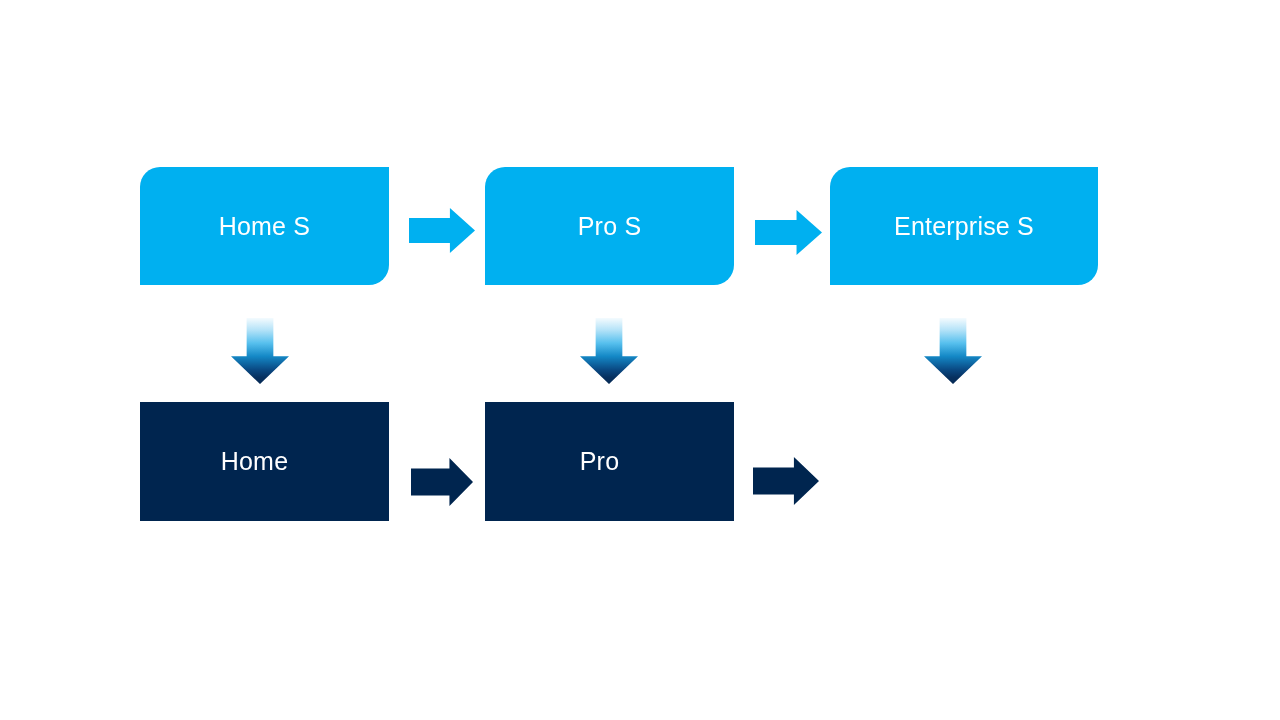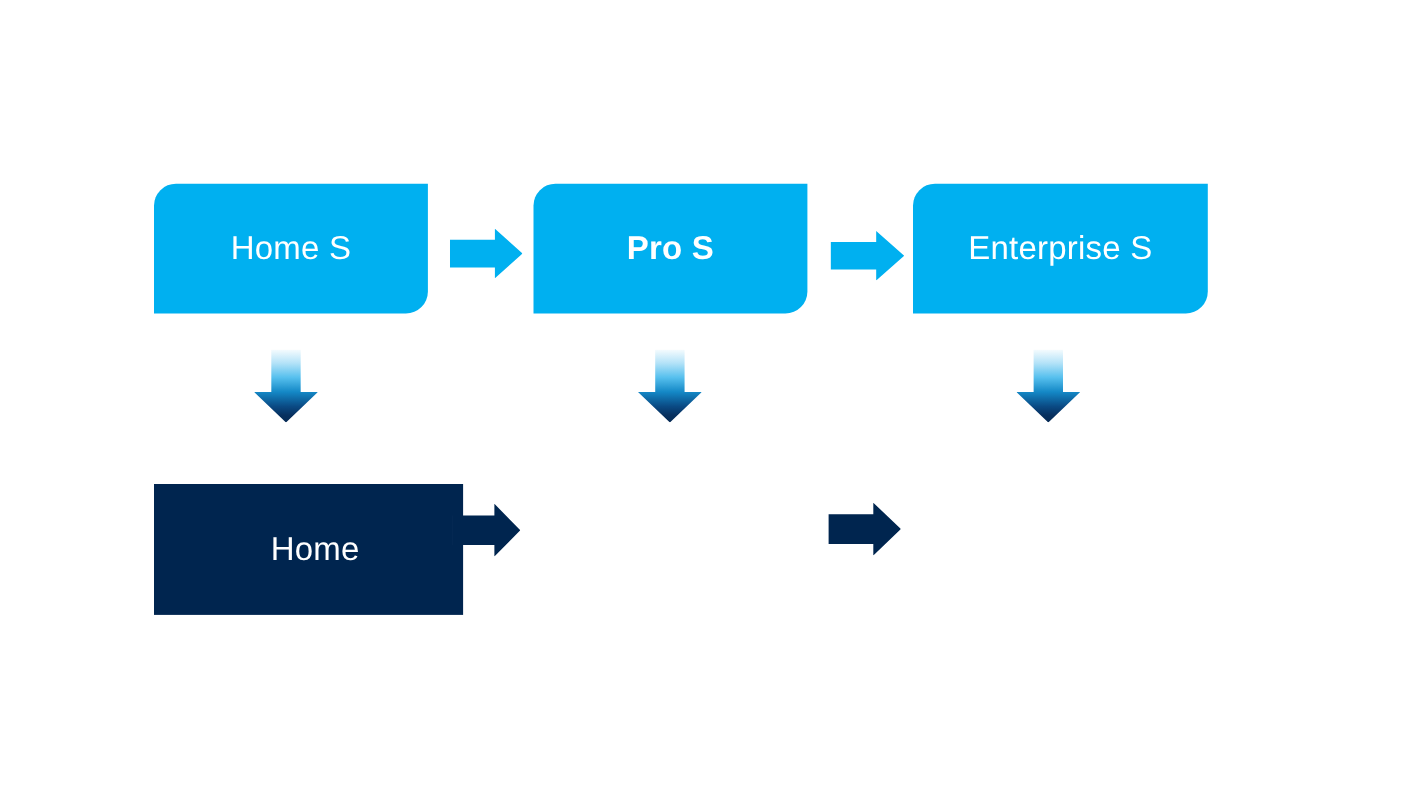--- a/index.html
+++ b/index.html
@@ -14,43 +14,42 @@
     height: 720px;
     background: #ffffff;
     overflow: hidden;
   }
   .box {
     position: absolute;
     display: flex;
     align-items: center;
     justify-content: center;
     color: #ffffff;
-    font-size: 30px;
+    font-size: 25px;
     font-weight: 400;
     letter-spacing: 0.2px;
   }
   .box.top {
     background: #00b0f0;
     top: 167px;
     height: 118px;
     border-radius: 20px 0 20px 0;
   }
   .box.bottom {
     background: #00254f;
-    top: 440px;
+    top: 402px;
     height: 119px;
     border-radius: 0;
-    padding-left: 32px;
   }
   .box.bottom .box-label {
     position: relative;
     left: -10px;
   }
   .col-1 { left: 140px; width: 249px; }
-  .col-2 { left: 485px; width: 249px; font-weight: bold; }
+  .col-2 { left: 485px; width: 249px; }
   .col-3 { left: 830px; width: 268px; }
 
   
   .arrow-right {
     position: absolute;
     clip-path: polygon(0 22%, 62% 22%, 62% 0, 100% 50%, 62% 100%, 62% 78%, 0 78%);
   }
   .arrow-right.light {
     background: #00b0f0;
     filter: drop-shadow(0 0 3px rgba(120, 216, 255, 0.95)) drop-shadow(0 0 5px rgba(120, 216, 255, 0.55));
@@ -103,17 +102,20 @@
   <div class="arrow-right light ar-top-1"></div>
   <div class="arrow-right light ar-top-2"></div>
 
   <div class="arrow-down ad-1"></div>
   <div class="arrow-down ad-2"></div>
   <div class="arrow-down ad-3"></div>
 
   <div class="box bottom col-1">
     <span class="box-label">Home</span>
   </div>
+  <div class="box bottom col-2">
+    <span class="box-label">Pro</span>
+  </div>
 
   <div class="arrow-right dark ar-bot-1"></div>
   <div class="arrow-right dark ar-bot-2"></div>
 
 </div>
 
 </body></html>

